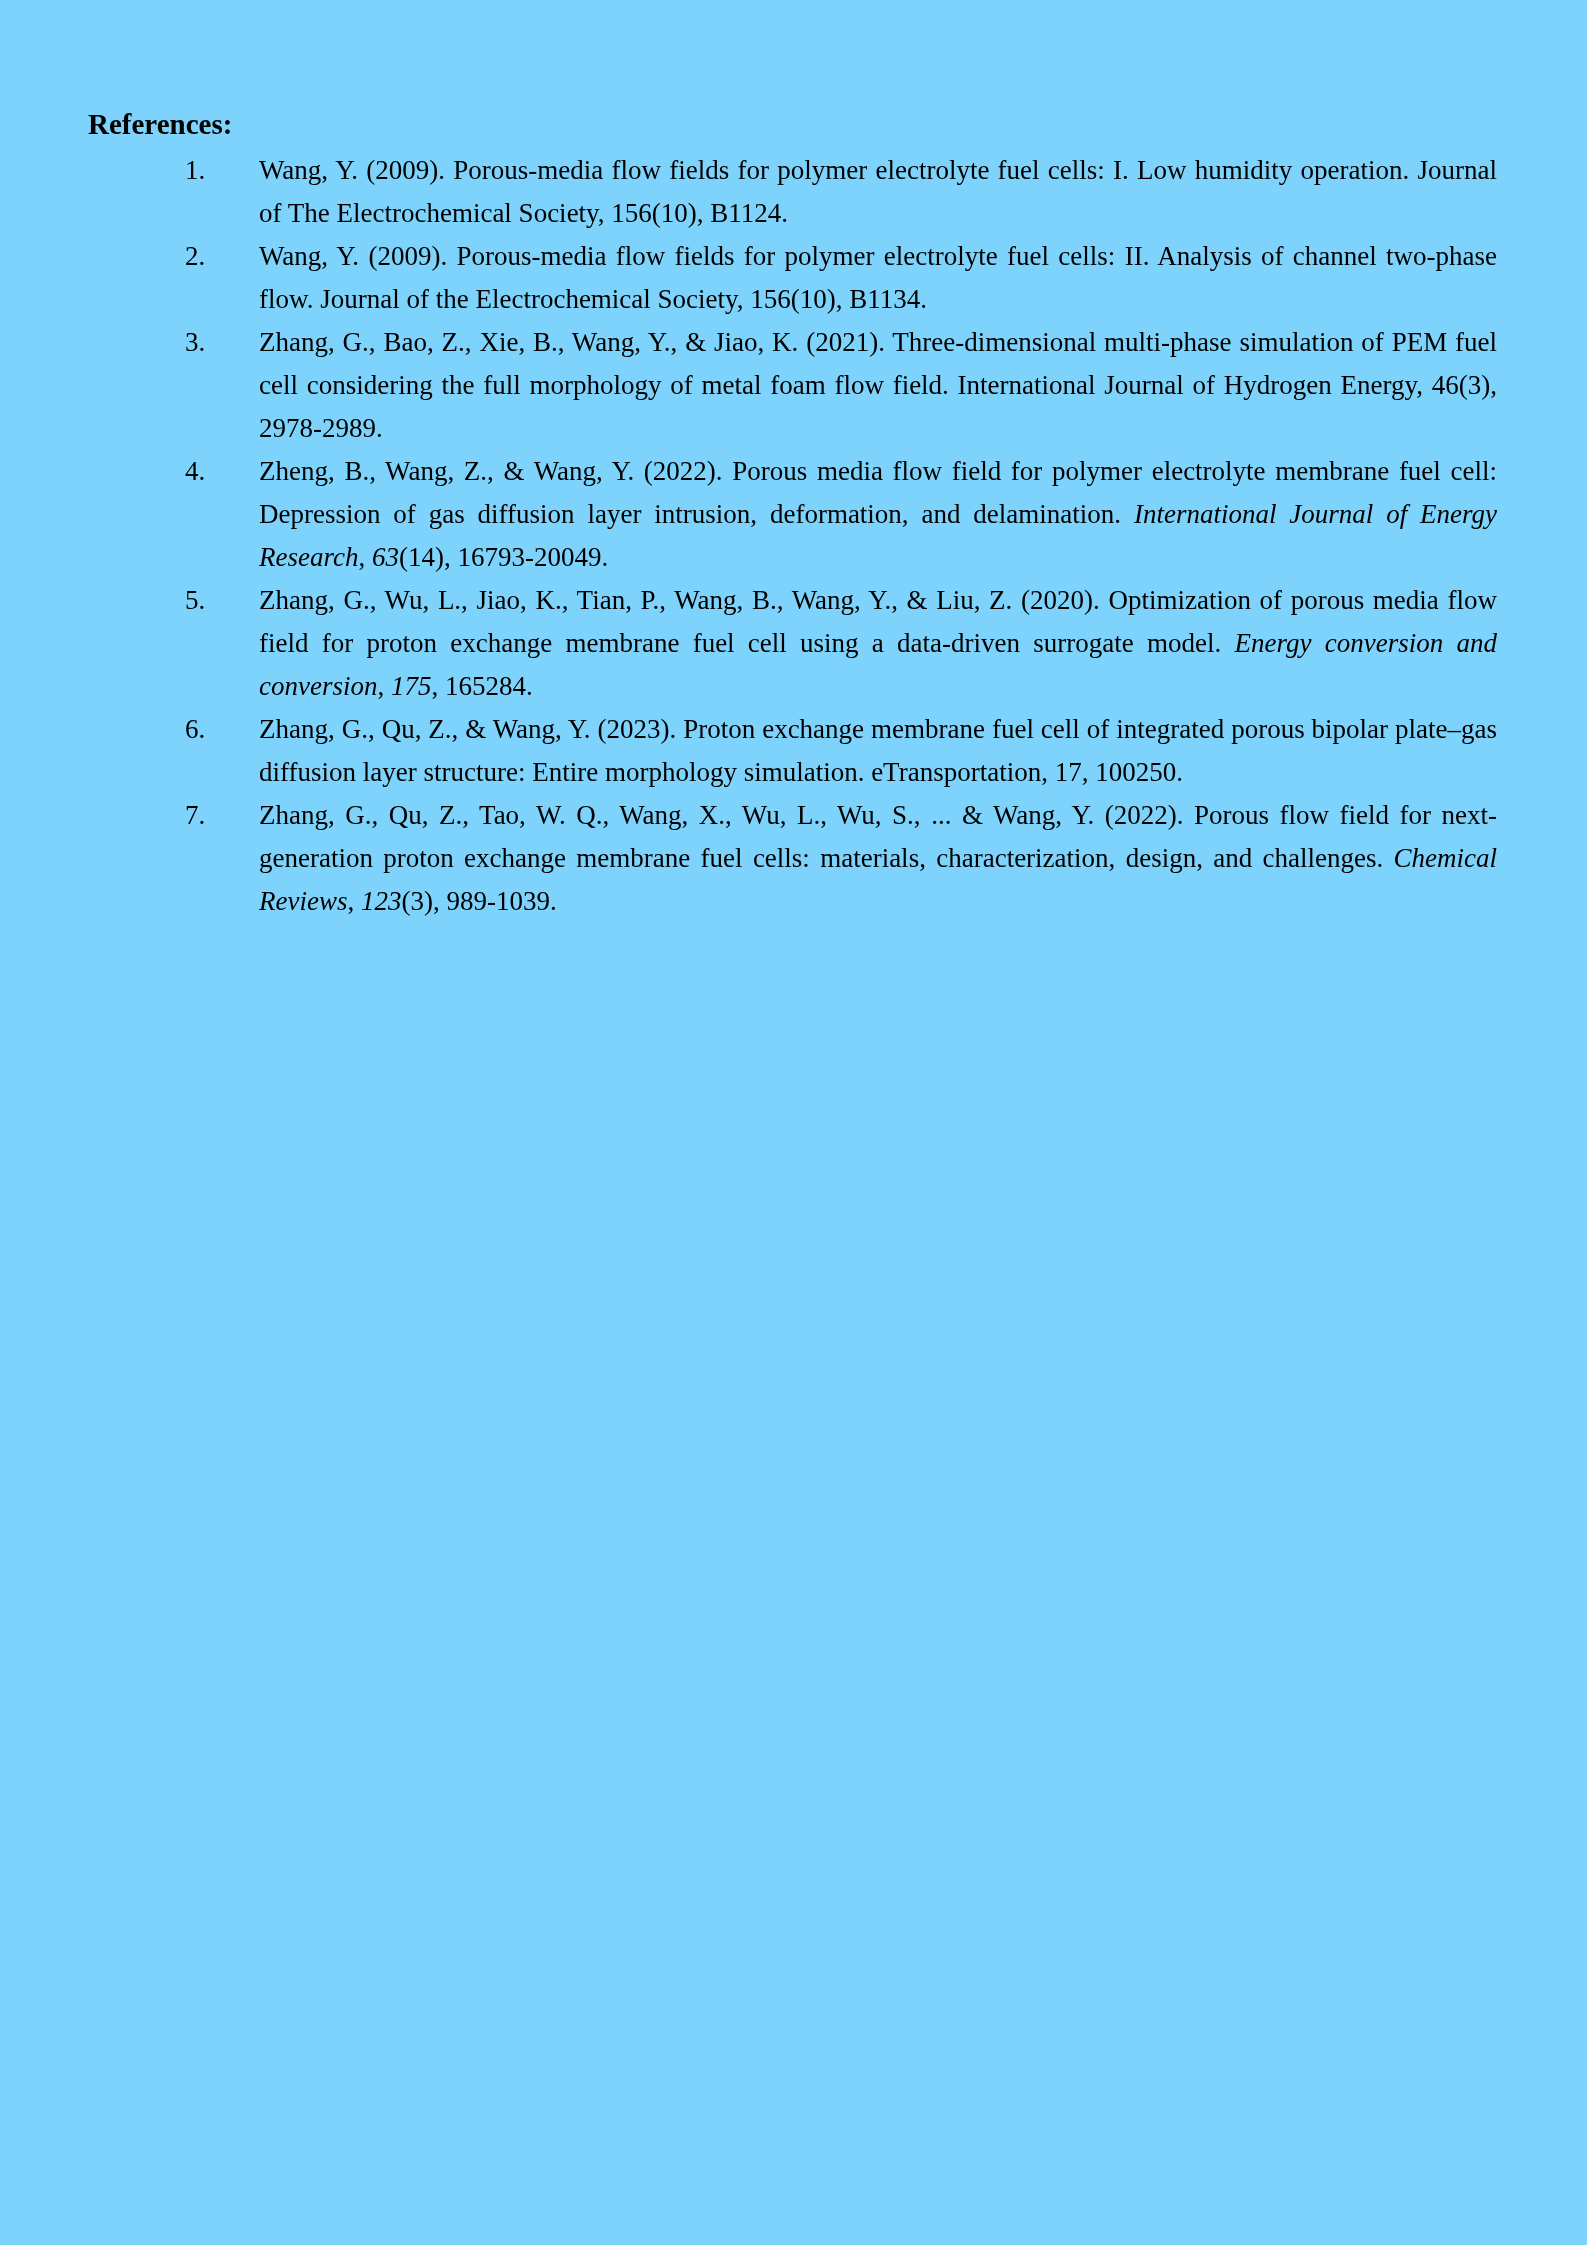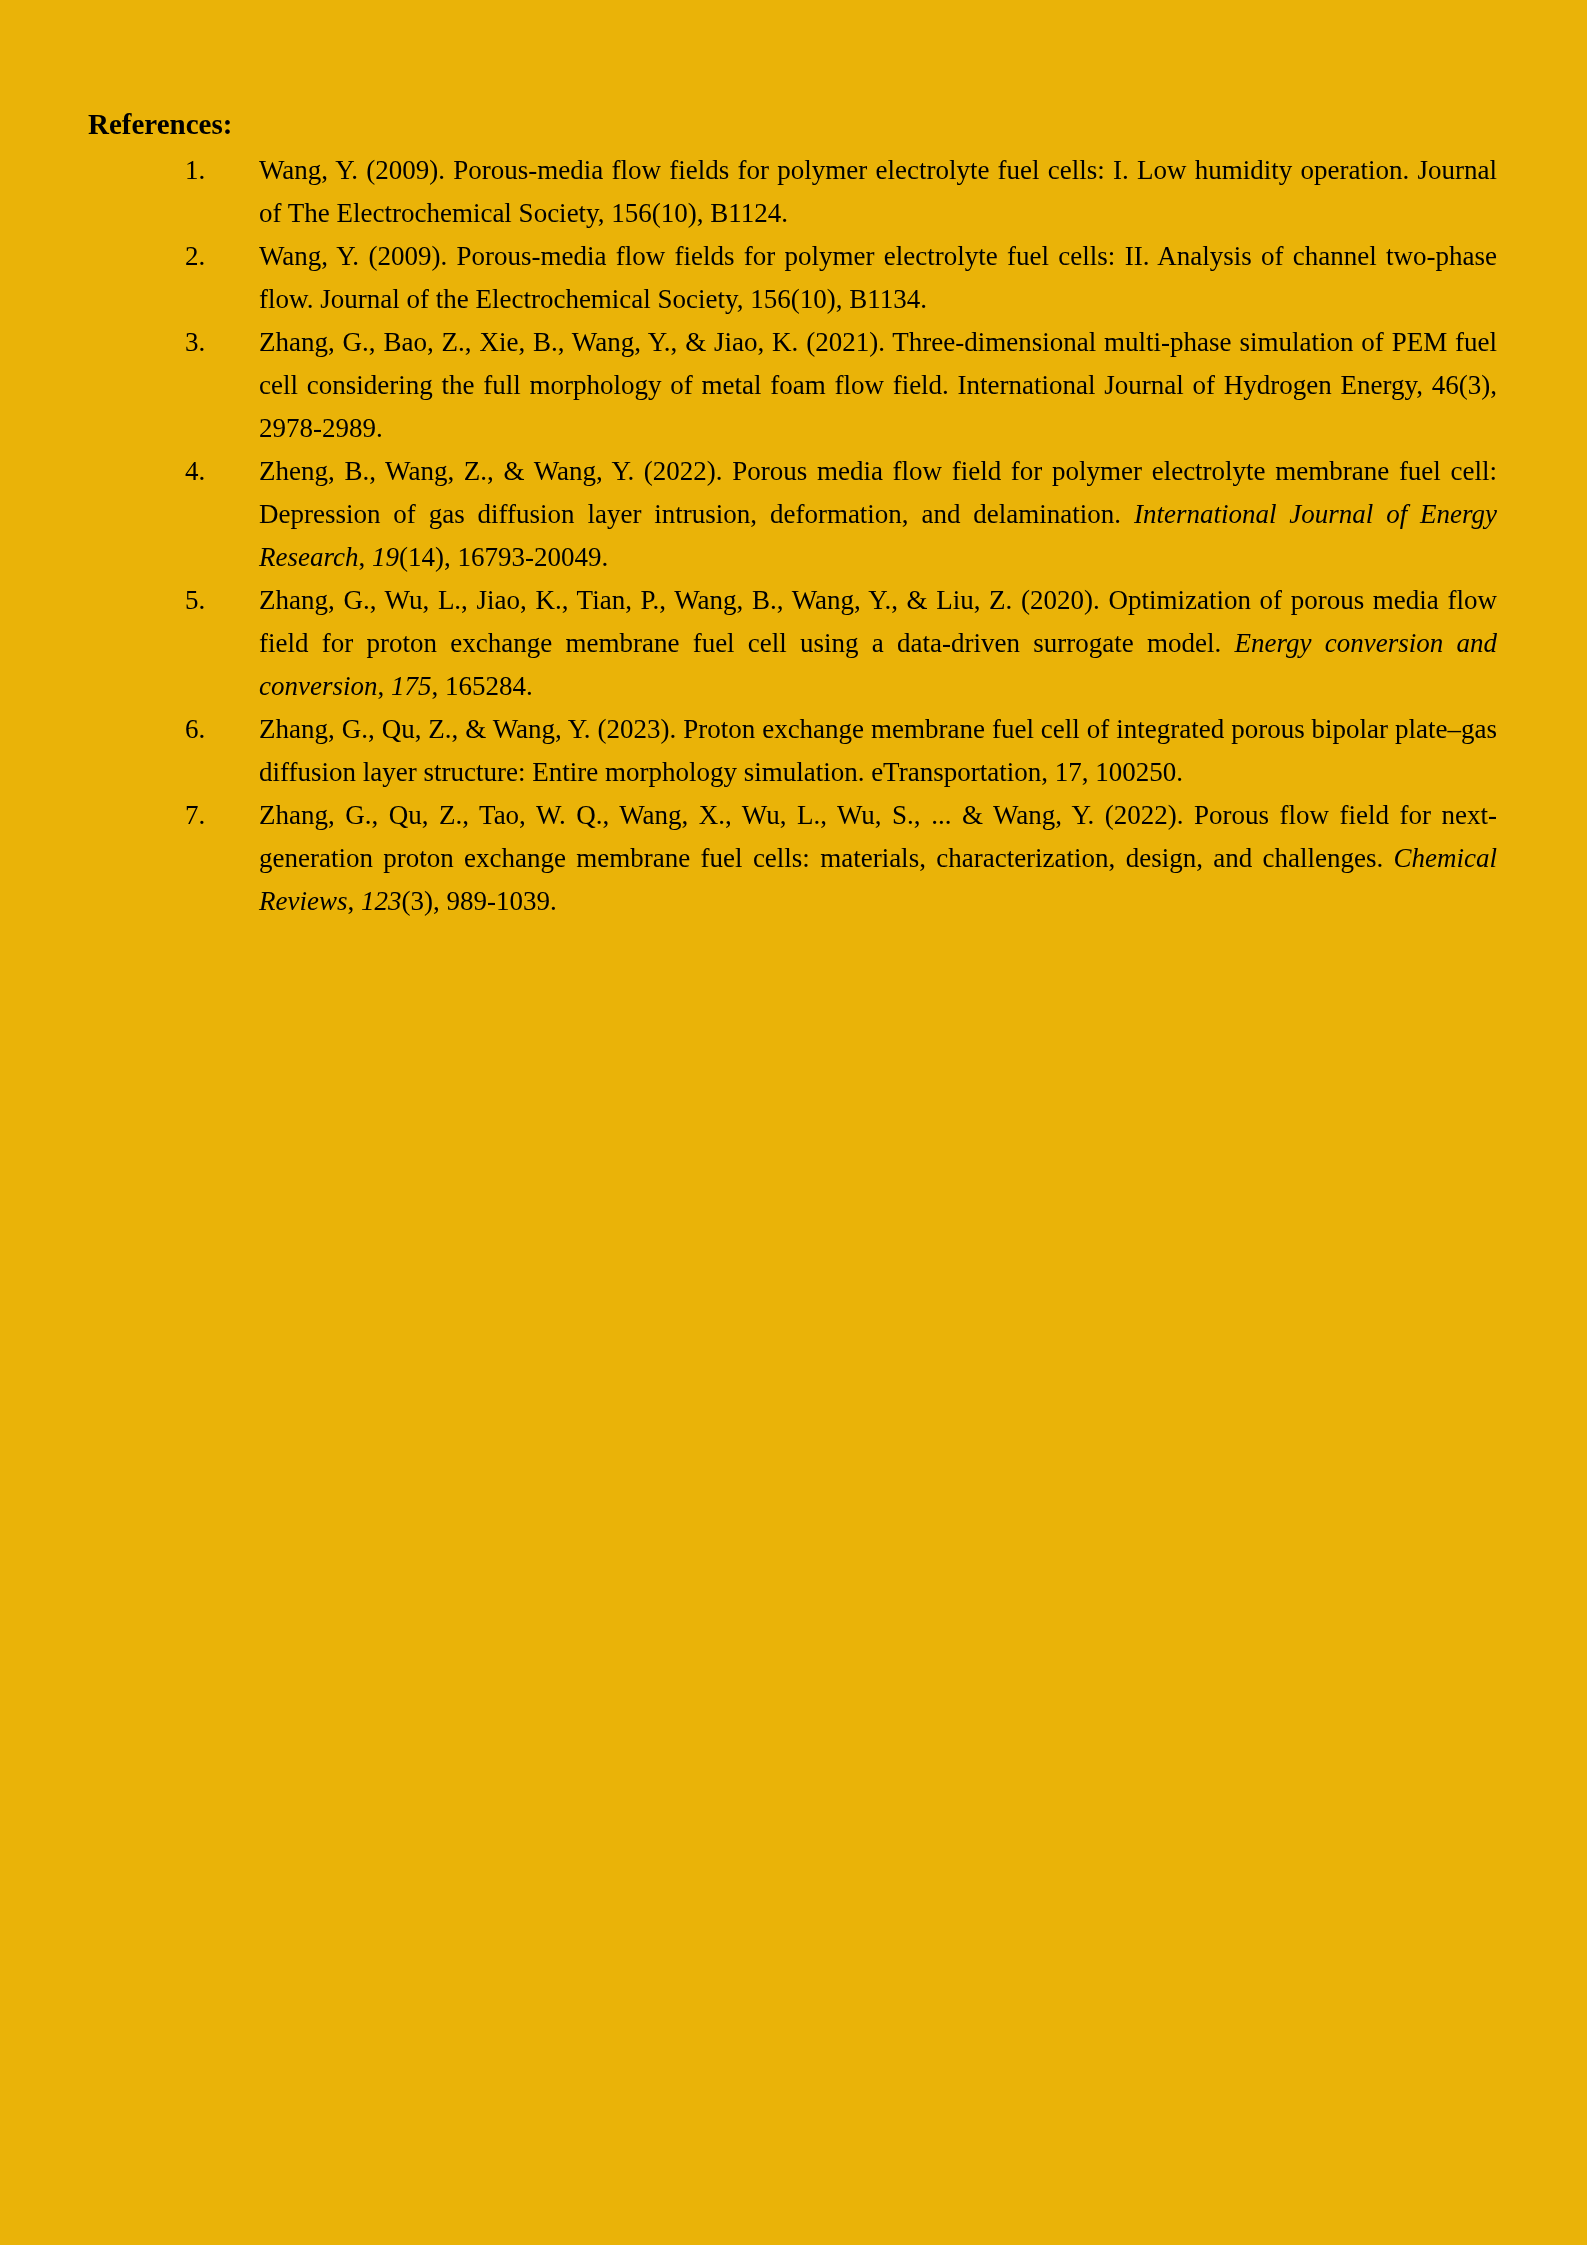--- a/index.html
+++ b/index.html
@@ -12,21 +12,21 @@
     height: 2245px;
     overflow: hidden;
     font-family: "Liberation Serif", "DejaVu Serif", serif;
     color: #000000;
   }
   .page {
     box-sizing: border-box;
     width: 1587px;
     height: 2245px;
     padding: 103px 90px 0 88px;
-    background: #eab308;
+    background: #7dd3fc;
   }
   .heading {
     font-size: 29px;
     font-weight: bold;
     line-height: 43px;
     margin: 0 0 3px 0;
   }
   ol.refs {
     list-style: none;
     margin: 0;
@@ -69,21 +69,21 @@
     <span class="ref-body"><span>Wang, Y. (2009). Porous-media flow fields for polymer electrolyte fuel cells: II. Analysis of channel two-phase flow. Journal of the Electrochemical Society, 156(10), B1134.</span></span>
   </li>
 
   <li class="ref">
     <span class="ref-num">3.</span>
     <span class="ref-body"><span>Zhang, G., Bao, Z., Xie, B., Wang, Y., &amp; Jiao, K. (2021). Three-dimensional multi-phase simulation of PEM fuel cell considering the full morphology of metal foam flow field. International Journal of Hydrogen Energy, 46(3), 2978-2989.</span></span>
   </li>
 
   <li class="ref">
     <span class="ref-num">4.</span>
-    <span class="ref-body"><span>Zheng, B., Wang, Z., &amp; Wang, Y. (2022). Porous media flow field for polymer electrolyte membrane fuel cell: Depression of gas diffusion layer intrusion, deformation, and delamination. </span><i>International Journal of Energy Research</i><span>, </span><i>19</i><span>(14), 16793-20049.</span></span>
+    <span class="ref-body"><span>Zheng, B., Wang, Z., &amp; Wang, Y. (2022). Porous media flow field for polymer electrolyte membrane fuel cell: Depression of gas diffusion layer intrusion, deformation, and delamination. </span><i>International Journal of Energy Research</i><span>, </span><i>63</i><span>(14), 16793-20049.</span></span>
   </li>
 
   <li class="ref">
     <span class="ref-num">5.</span>
     <span class="ref-body"><span>Zhang, G., Wu, L., Jiao, K., Tian, P., Wang, B., Wang, Y., &amp; Liu, Z. (2020). Optimization of porous media flow field for proton exchange membrane fuel cell using a data-driven surrogate model. </span><i>Energy conversion and conversion</i><span>, </span><i>175</i><span>, 165284.</span></span>
   </li>
 
   <li class="ref">
     <span class="ref-num">6.</span>
     <span class="ref-body"><span>Zhang, G., Qu, Z., &amp; Wang, Y. (2023). Proton exchange membrane fuel cell of integrated porous bipolar plate–gas diffusion layer structure: Entire morphology simulation. eTransportation, 17, 100250.</span></span>

